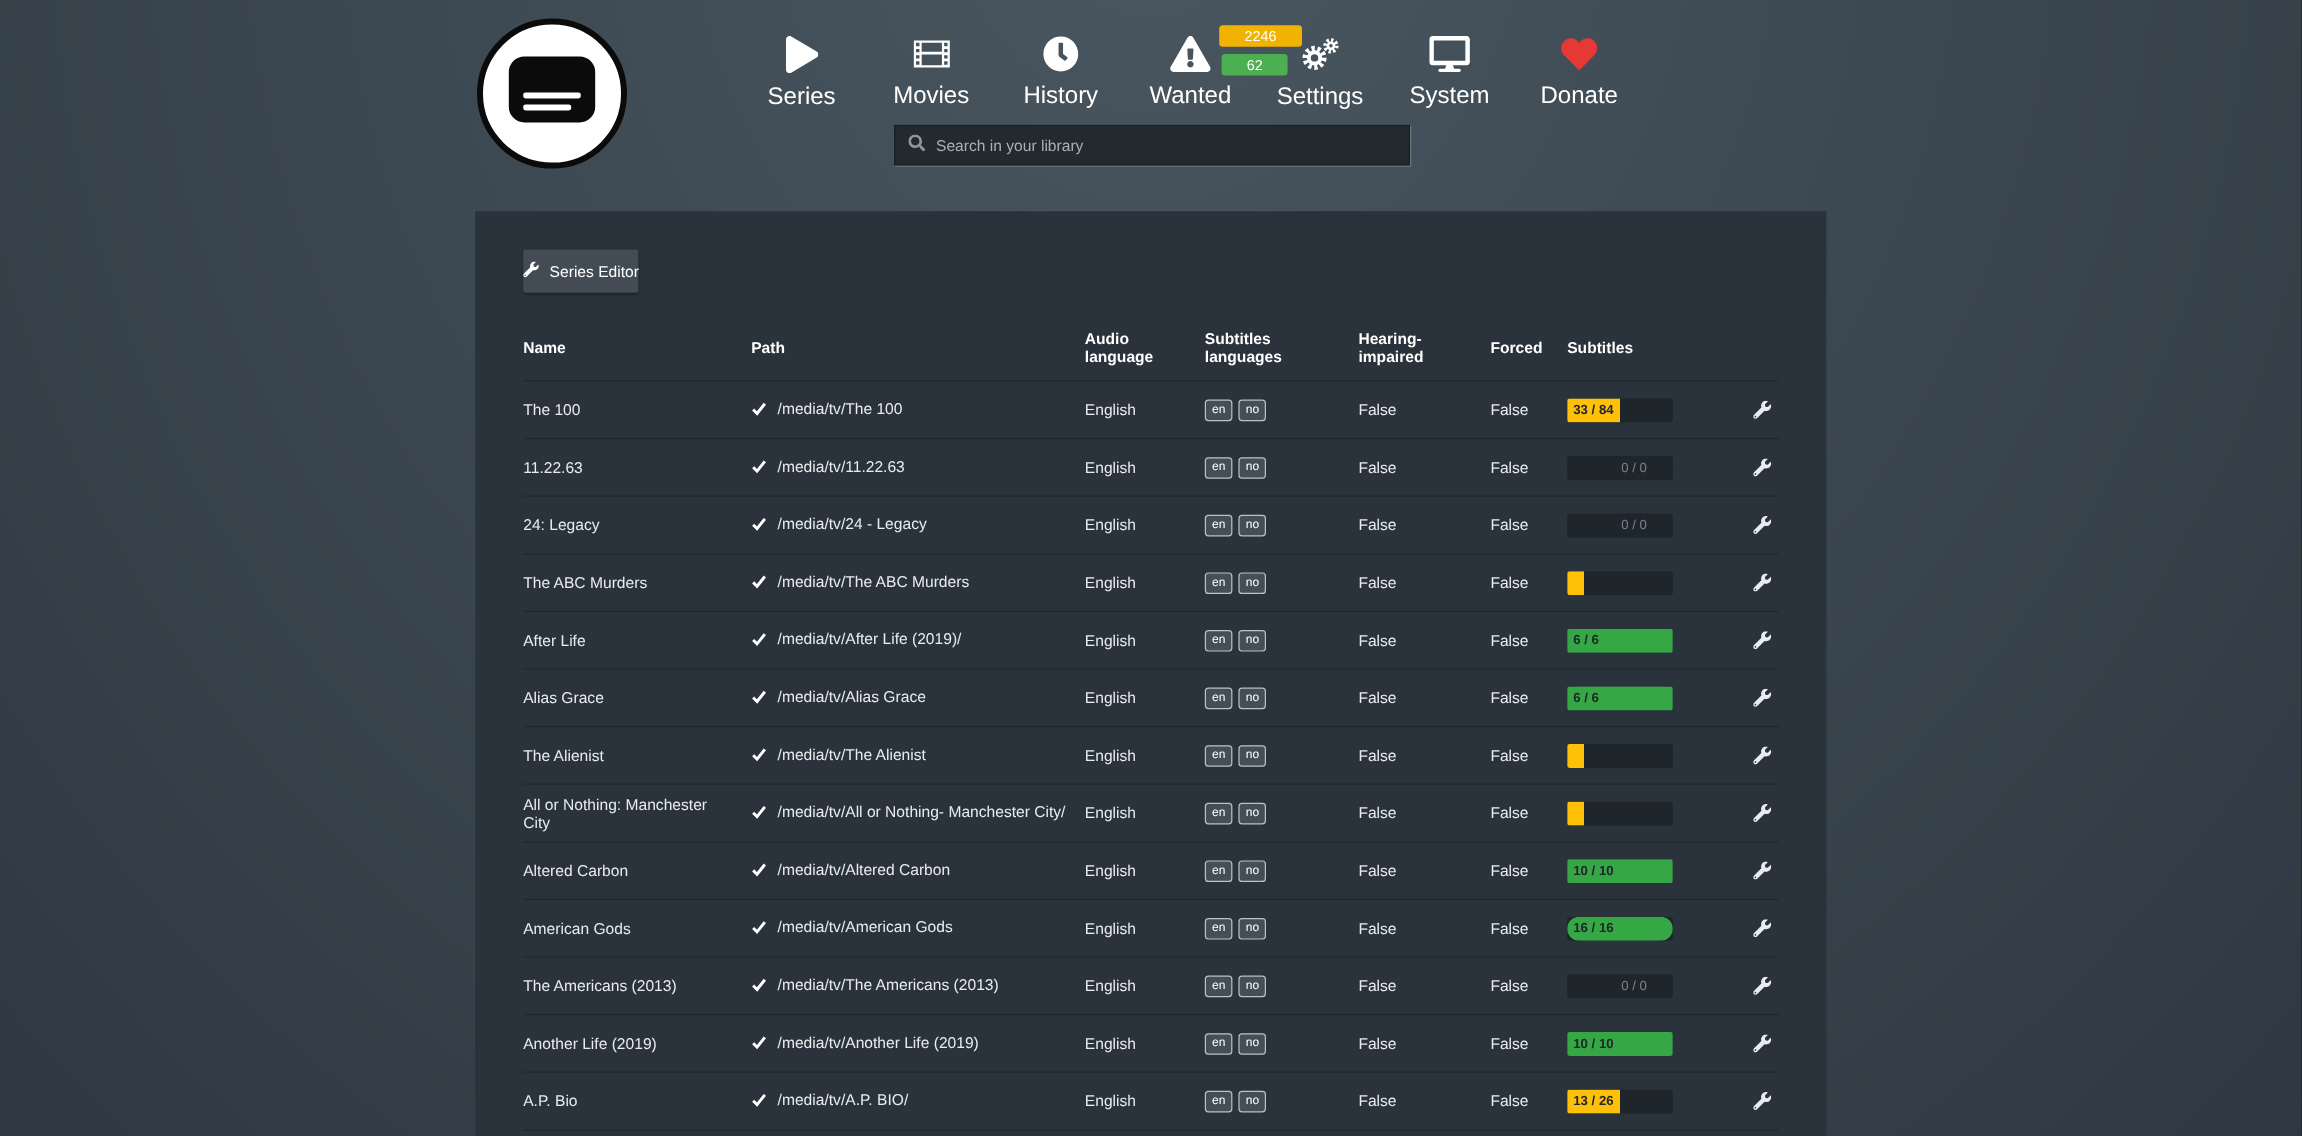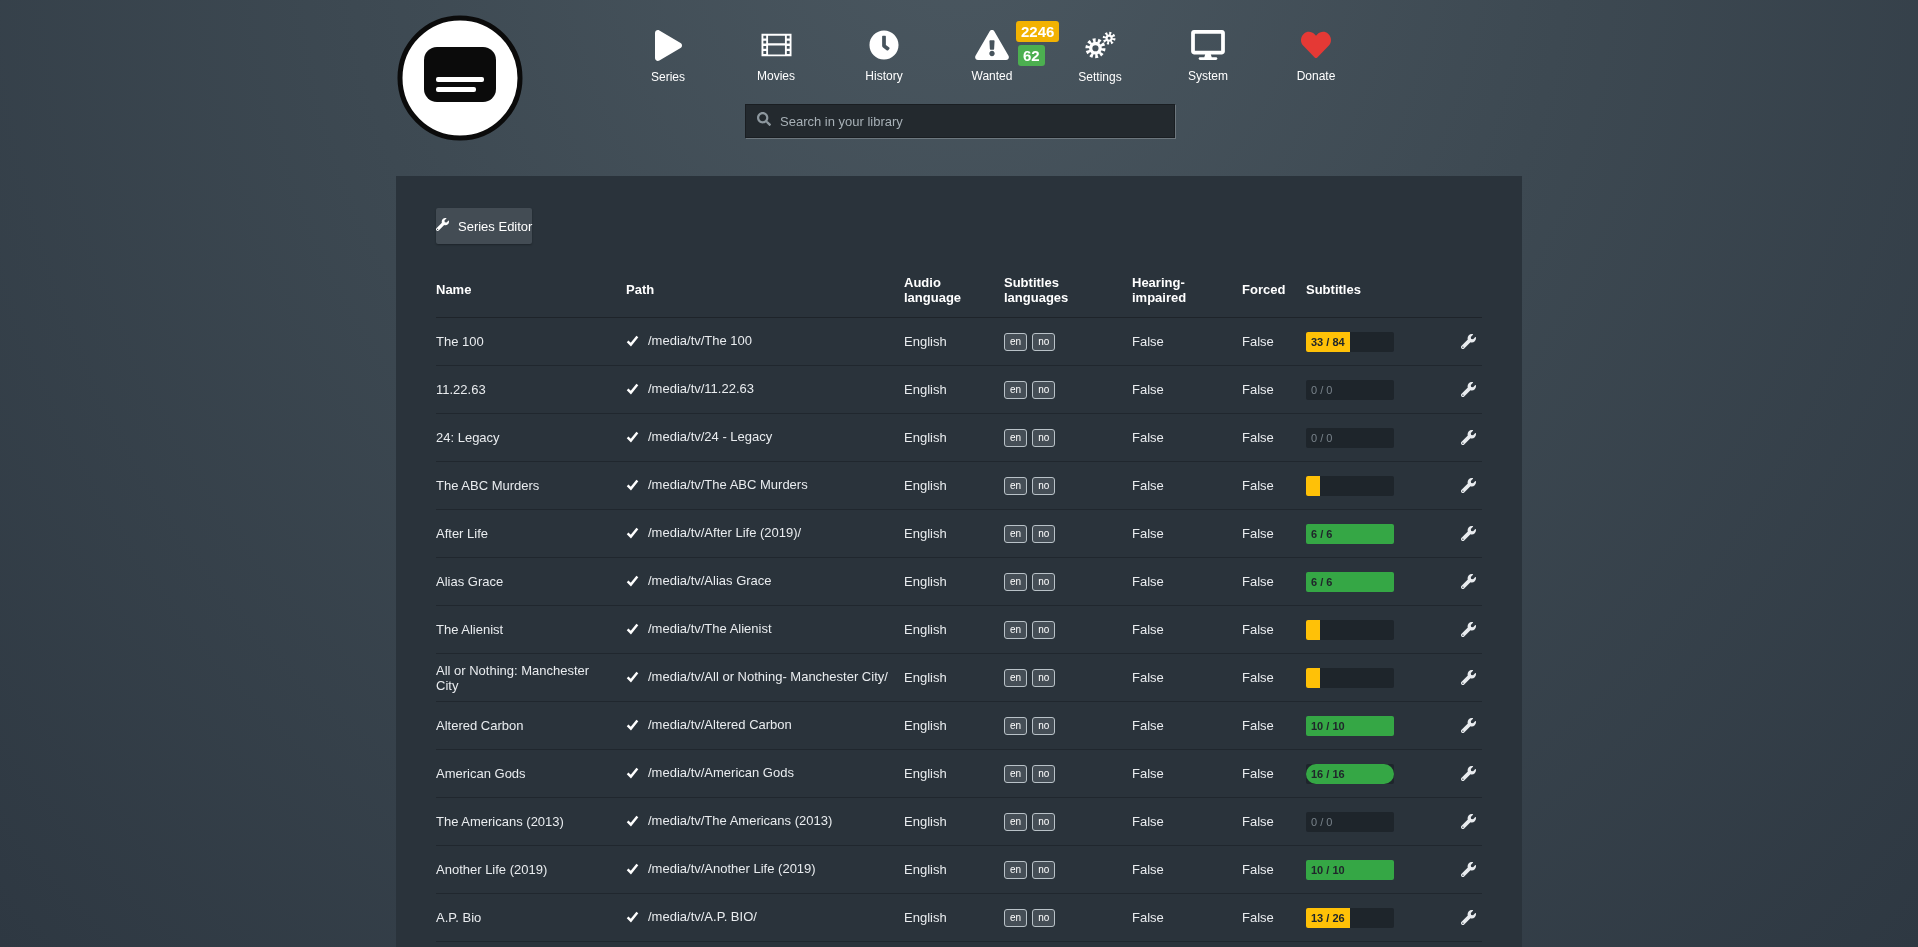--- a/index.html
+++ b/index.html
@@ -10,22 +10,22 @@
     font-family:"Liberation Sans", sans-serif; color:#fff;
   }
   
   .header-inner { width:1126px; margin:0 auto; position:relative; height:176px; }
   .logo { position:absolute; left:0; top:14px; width:128px; height:128px; cursor:pointer; }
   .nav { position:absolute; left:240px; top:30px; display:flex; gap:44px; }
   .nav-item { width:64px; display:flex; flex-direction:column; align-items:center; gap:9px; position:relative; cursor:pointer; }
   .nav-item svg { display:block; }
   .nav-icon { color:#fff; }
   .icon-heart { color:var(--red,#e53935); }
-  .nav-label { font-size:12px; color:#fff; white-space:nowrap; }
-  .nav-badge { position:absolute; font-size:15px; font-weight:bold; color:#fff; padding:3px 5px; border-radius:3px; line-height:1; }
+  .nav-label { font-size:20px; color:#fff; white-space:nowrap; }
+  .nav-badge { position:absolute; font-size:12px; font-weight:normal; color:#fff; padding:3px 21px; border-radius:3px; line-height:1; }
   .nav-badge.top { background:var(--badge-yellow,#f2b202); top:-9px; left:56px; }
   .nav-badge.bottom { background:var(--badge-green,#4caf50); top:15px; left:58px; }
   .search-wrap {
     position:absolute; left:349px; top:104px; width:430px; height:34px;
     background:#23292e; display:flex; align-items:center; padding:0 12px;
     box-shadow: inset 0 0 0 1px rgba(0,0,0,.25), 1px 1px 0 rgba(255,255,255,.22);
   }
   .search-input { flex:1; background:transparent; border:none; outline:none; color:#dfe3e6; font-size:13px; margin-left:9px; font-family:inherit; }
   .search-input::placeholder { color:#a7b0b6; }
   
@@ -52,21 +52,21 @@
   .hdr-wrap-80 { display:inline-block; max-width:84px; }
   .check-icon { flex:0 0 auto; margin-top:1px; }
   .lang-badge {
     display:inline-block; background:#454e56; border:1px solid #b9c2c8; border-radius:3px;
     font-size:10px; padding:2px 5px; line-height:1.2; color:#fff; margin-right:5px;
   }
   .progress { width:88px; height:20px; background:#1e252b; border-radius:2px; overflow:hidden; }
   .progress-fill { height:100%; display:inline-flex; align-items:center; vertical-align:top; }
   .progress-fill.partial { background:var(--yellow,#ffc107); }
   .progress-fill.full    { background:var(--green,#35a745); min-width:100%; }
-  .progress-fill.empty   { background:transparent; }
+  .progress-fill.empty   { background:transparent;padding-left:40px; }
   .progress-label { font-size:11px; font-weight:bold; color:#20262b; padding:0 5px; white-space:nowrap; }
   .progress-fill.empty .progress-label { color:#79838b; font-weight:normal; }
   .wrench-btn { background:none; border:none; cursor:pointer; padding:4px; color:#e9ecef; }
   .wrench-btn svg { display:block; }
 </style>
 </head>
 <body>
 
 <div class="viewport">
 

